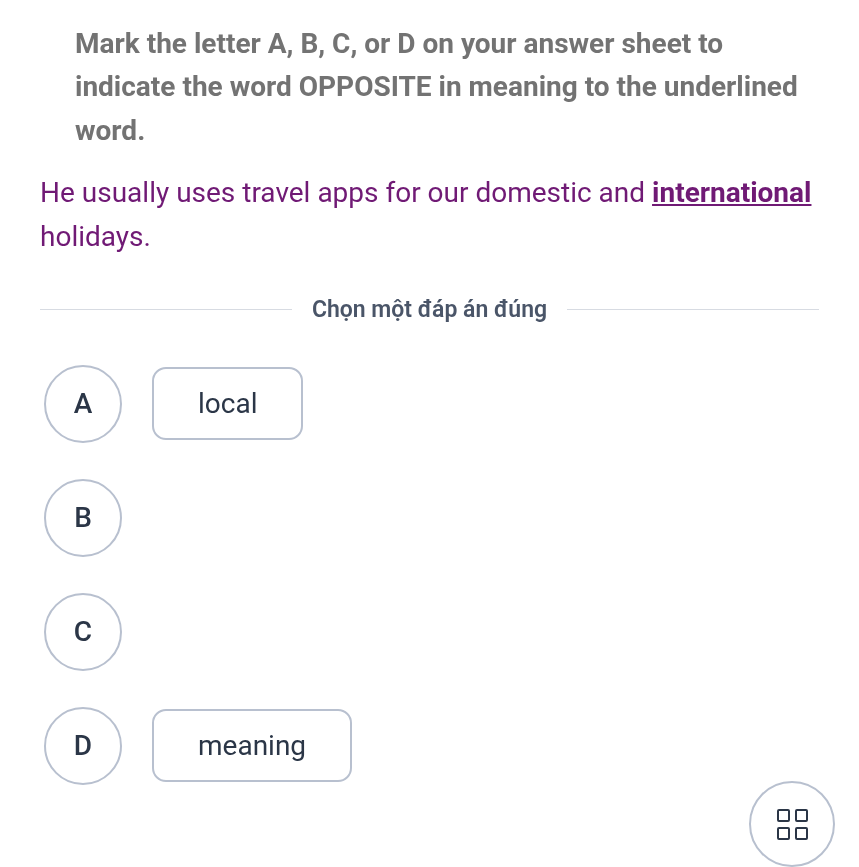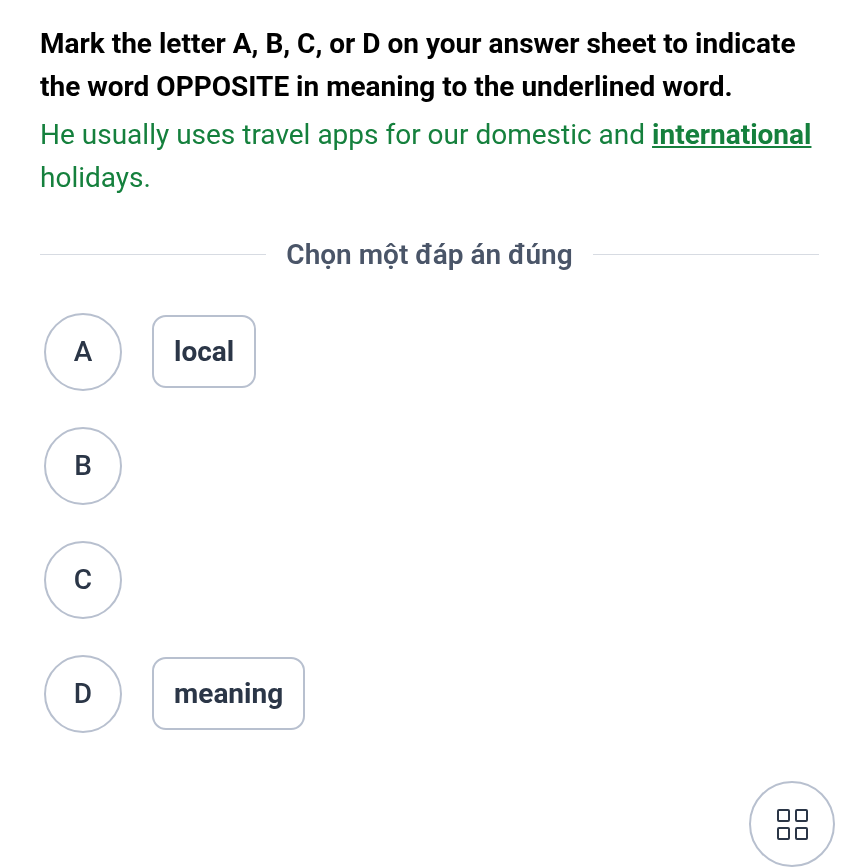--- a/index.html
+++ b/index.html
@@ -16,46 +16,47 @@
       color: #2b3647;
       position: relative;
     }
     .question-block {
       margin-bottom: 30px;
     }
     .instruction {
       font-size: 28px;
       font-weight: 700;
       line-height: 1.55;
-      color: #000000;
+      color: #737373;
+      margin-left: 35px;
     }
     .sentence {
       font-size: 28px;
       font-weight: 400;
       line-height: 1.55;
-      color: #15803d;
-      margin-top: 4px;
+      color: #701a75;
+      margin-top: 19px;
     }
     .underlined {
       text-decoration: underline;
       font-weight: 700;
     }
     .divider-wrap {
       display: flex;
       align-items: center;
       gap: 20px;
       margin: 38px 0 42px 0;
     }
     .divider-line {
       flex: 1;
       height: 1px;
       background: #d7dbe2;
     }
     .divider-text {
-      font-size: 28px;
+      font-size: 23px;
       font-weight: 600;
       color: #4a5568;
       white-space: nowrap;
     }
     .options {
       display: flex;
       flex-direction: column;
       gap: 36px;
       padding-left: 4px;
     }
@@ -74,23 +75,23 @@
       align-items: center;
       justify-content: center;
       font-size: 28px;
       font-weight: 500;
       color: #2b3647;
       flex-shrink: 0;
     }
     .option-box {
       border: 2px solid #b8c0cf;
       border-radius: 14px;
-      padding: 18px 20px;
+      padding: 18px 44px;
       font-size: 28px;
-      font-weight: 700;
+      font-weight: 400;
       color: #2b3647;
     }
     .fab {
       position: absolute;
       right: 24px;
       bottom: 0;
       width: 86px;
       height: 86px;
       border-radius: 50%;
       border: 2px solid #b8c0cf;

